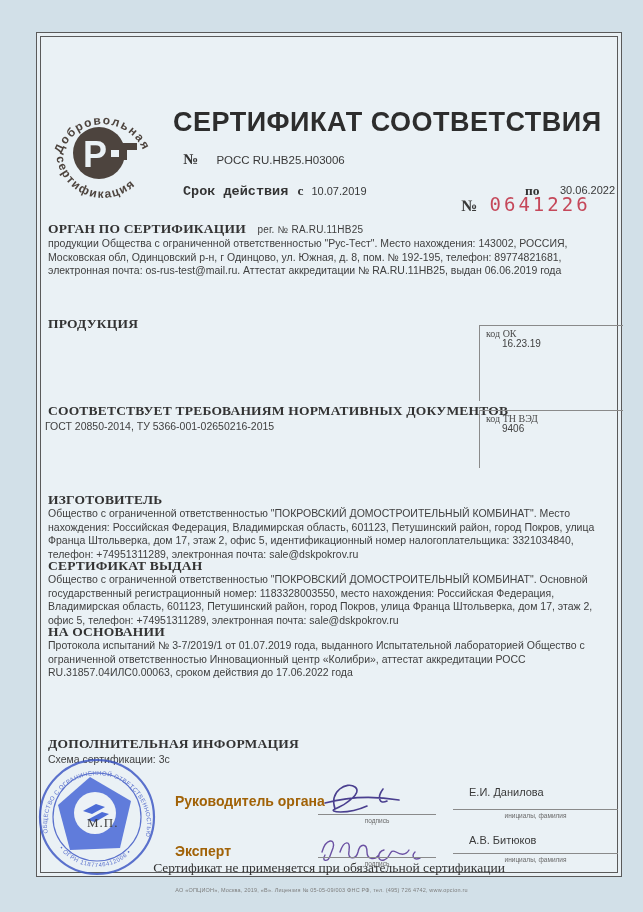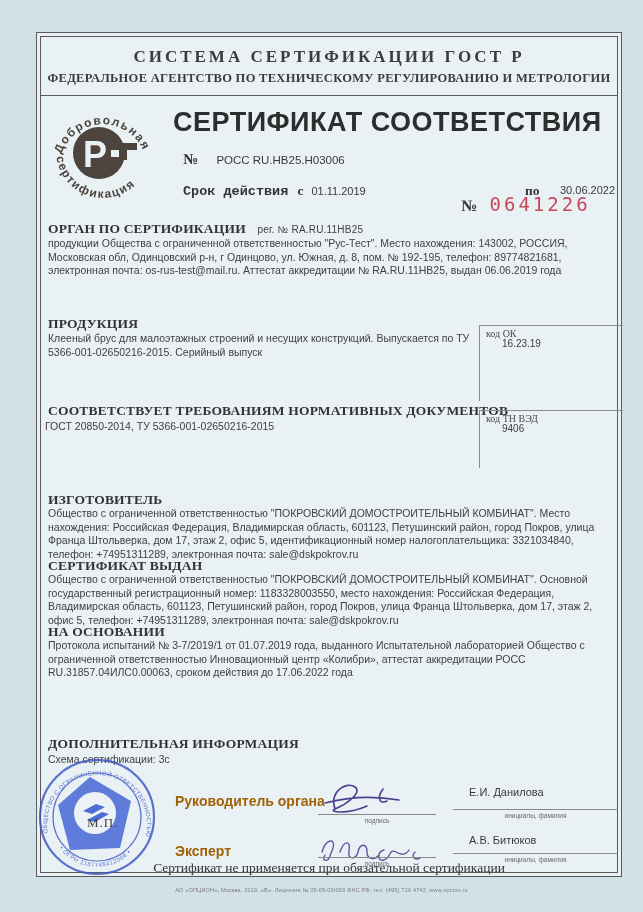--- a/index.html
+++ b/index.html
@@ -115,24 +115,20 @@
     font-size:5.5px;color:#7d7d7d;letter-spacing:.2px;
   }
   .arc-text{font-family:"Liberation Sans",sans-serif;font-weight:bold;}
 </style>
 </head>
 <body>
 
 <div class="frame">
   <div class="frame-inner">
 
-    <div class="header-band">
-      <div class="sys-line1">СИСТЕМА СЕРТИФИКАЦИИ ГОСТ Р</div>
-      <div class="sys-line2">ФЕДЕРАЛЬНОЕ АГЕНТСТВО ПО ТЕХНИЧЕСКОМУ РЕГУЛИРОВАНИЮ И МЕТРОЛОГИИ</div>
-    </div>
 
     <svg class="abs logo-svg" width="112" height="104" viewBox="0 0 112 104">
       <defs>
         <path id="arcTop" d="M 13,58 A 44,44 0 0 1 99,58" fill="none"></path>
         <path id="arcBot" d="M 9,50 A 47,47 0 0 0 103,50" fill="none"></path>
       </defs>
       <text class="arc-text" font-size="12" letter-spacing="1.5" fill="#4d443e">
         <textPath href="#arcTop" startOffset="4%">Добровольная</textPath>
       </text>
       <text class="arc-text" font-size="12" letter-spacing="1.5" fill="#4d443e">
@@ -148,38 +144,37 @@
     <div class="abs doc-title">СЕРТИФИКАТ СООТВЕТСТВИЯ</div>
 
     <div class="abs num-row">
       <span class="num-label">№</span>
       <span class="num-value">РОСС RU.HB25.H03006</span>
     </div>
 
     <div class="abs validity-row" style="width:440px;">
       <span class="validity-label">Срок действия</span>
       <span class="validity-from-prefix">с</span>
-      <span class="validity-date">01.11.2019</span>
+      <span class="validity-date">10.07.2019</span>
       <span class="validity-to-prefix">по</span>
       <span class="validity-date validity-to">30.06.2022</span>
     </div>
 
     <div class="abs serial-row">
       <span class="serial-label">№</span>
       <span class="serial-value">0641226</span>
     </div>
 
     <div class="abs section-heading sec-organ-h">
       <span>ОРГАН ПО СЕРТИФИКАЦИИ</span>
       <span class="reg-note">рег. № RA.RU.11HB25</span>
     </div>
     <div class="abs section-body sec-organ-b">продукции Общества с ограниченной ответственностью "Рус-Тест". Место нахождения: 143002, РОССИЯ, Московская обл, Одинцовский р-н, г Одинцово, ул. Южная, д. 8, пом. № 192-195, телефон: 89774821681, электронная почта: os-rus-test@mail.ru. Аттестат аккредитации № RA.RU.11HB25, выдан 06.06.2019 года</div>
 
     <div class="abs section-heading sec-product-h">ПРОДУКЦИЯ</div>
-    <div class="abs section-body sec-product-b">Клееный брус для малоэтажных строений и несущих конструкций. Выпускается по ТУ 5366-001-02650216-2015. Серийный выпуск</div>
     <div class="abs code-box code-box-ok">
       <div class="code-label">код ОК</div>
       <div class="code-value">16.23.19</div>
     </div>
 
     <div class="abs section-heading sec-conf-h">СООТВЕТСТВУЕТ ТРЕБОВАНИЯМ НОРМАТИВНЫХ ДОКУМЕНТОВ</div>
     <div class="abs section-body sec-conf-b">ГОСТ 20850-2014, ТУ 5366-001-02650216-2015</div>
     <div class="abs code-box code-box-tn">
       <div class="code-label">код ТН ВЭД</div>
       <div class="code-value">9406</div>

